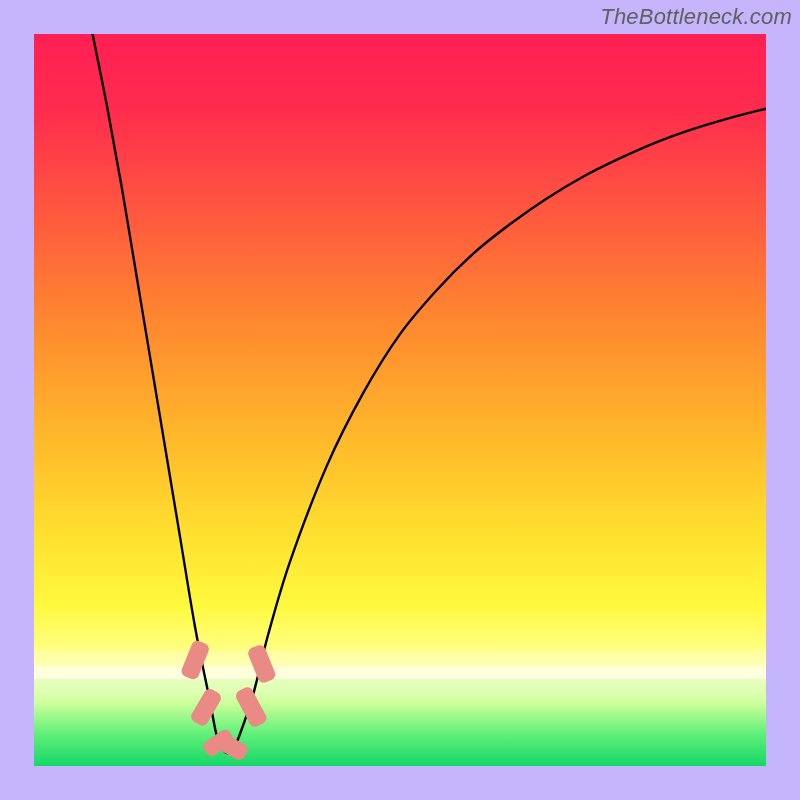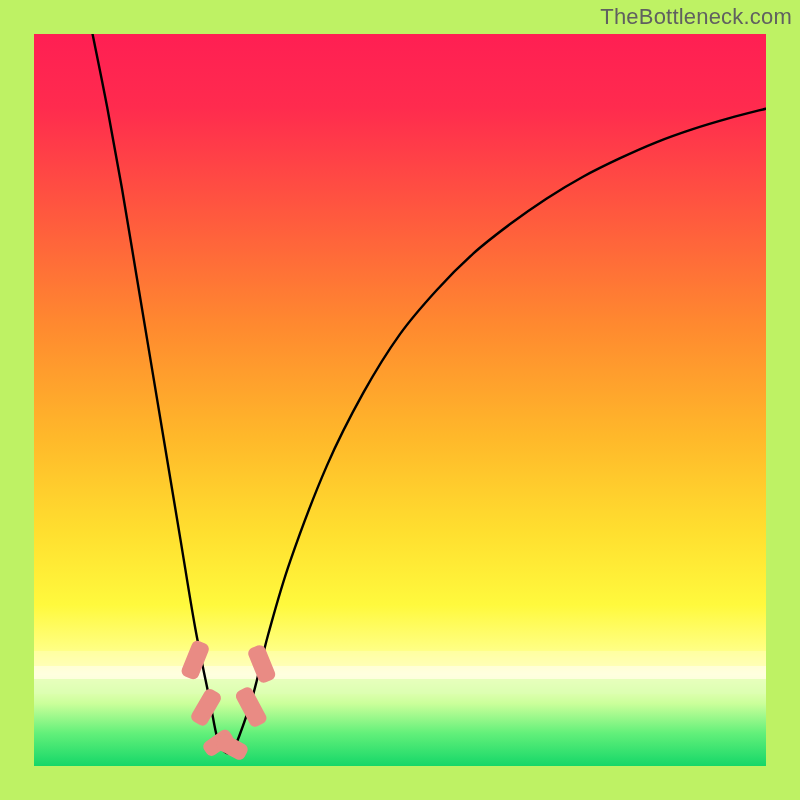--- a/index.html
+++ b/index.html
@@ -10,21 +10,22 @@
     background: #000;
     overflow: hidden;
     font-family: Arial, Helvetica, sans-serif;
   }
   .frame {
     position: absolute;
     left: 0;
     top: 0;
     width: 800px;
     height: 800px;
-    background: #bef264;
+    background: #c4b5fd;
+    font-style: italic;
   }
   .watermark {
     position: absolute;
     top: 4px;
     right: 8px;
     color: #606060;
     font-size: 22px;
     font-weight: 500;
     letter-spacing: 0.2px;
     z-index: 10;

